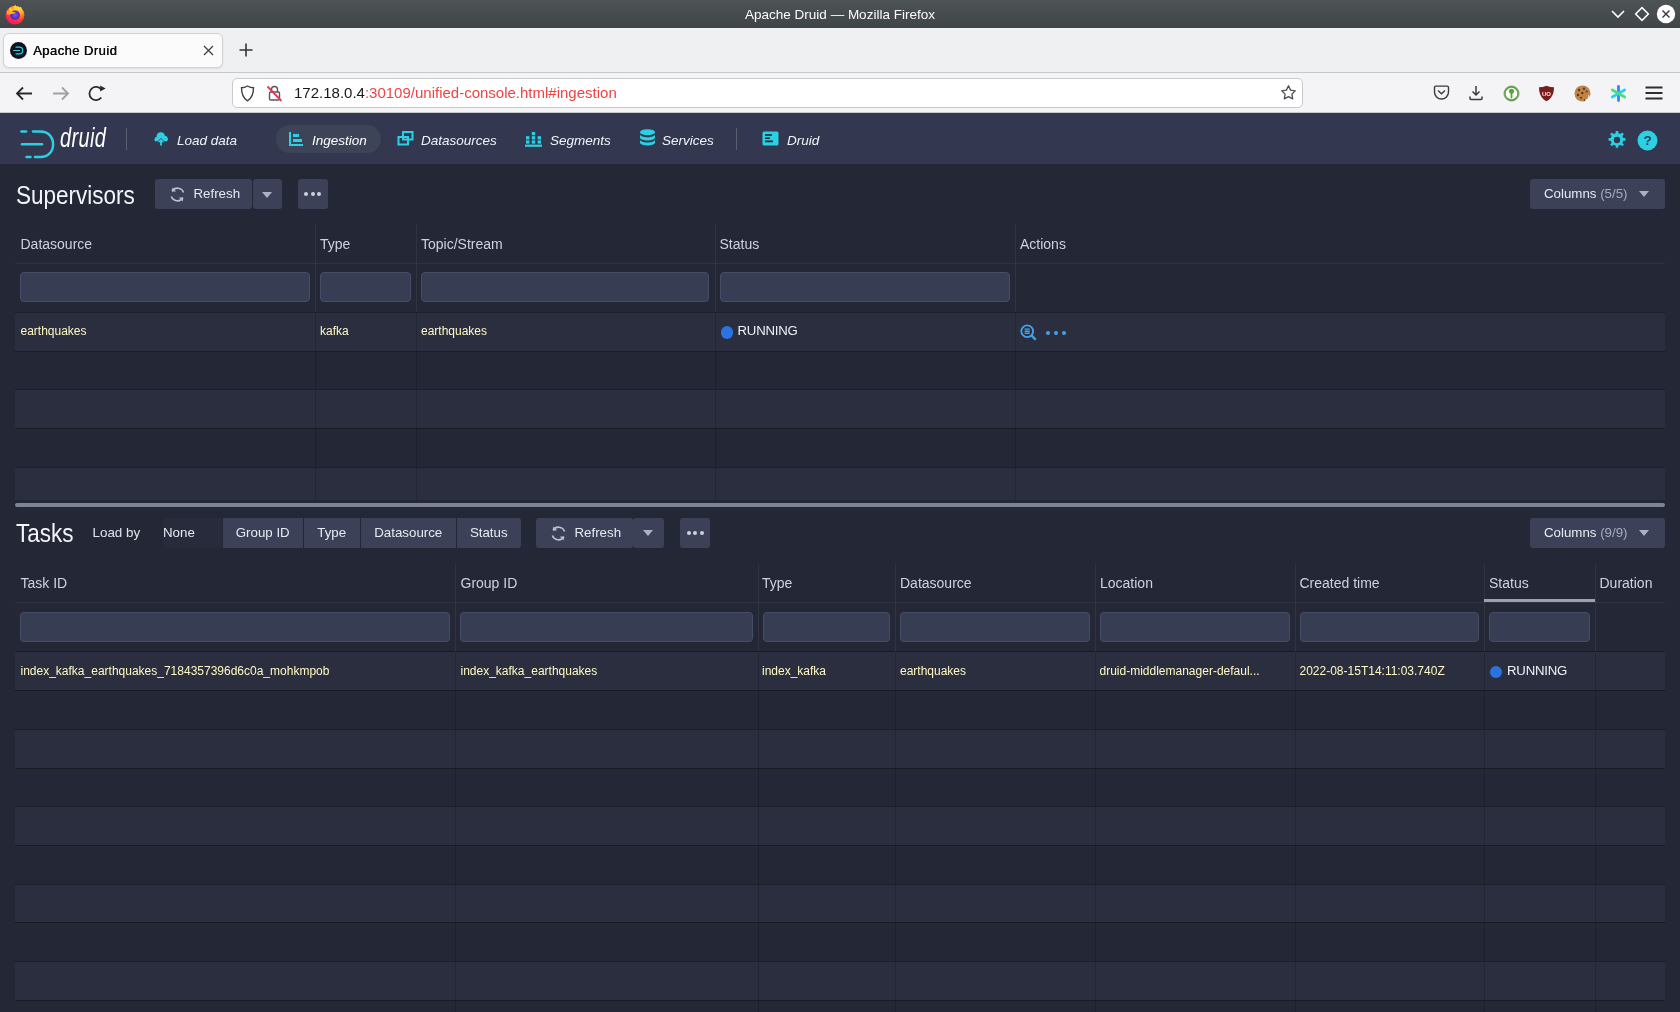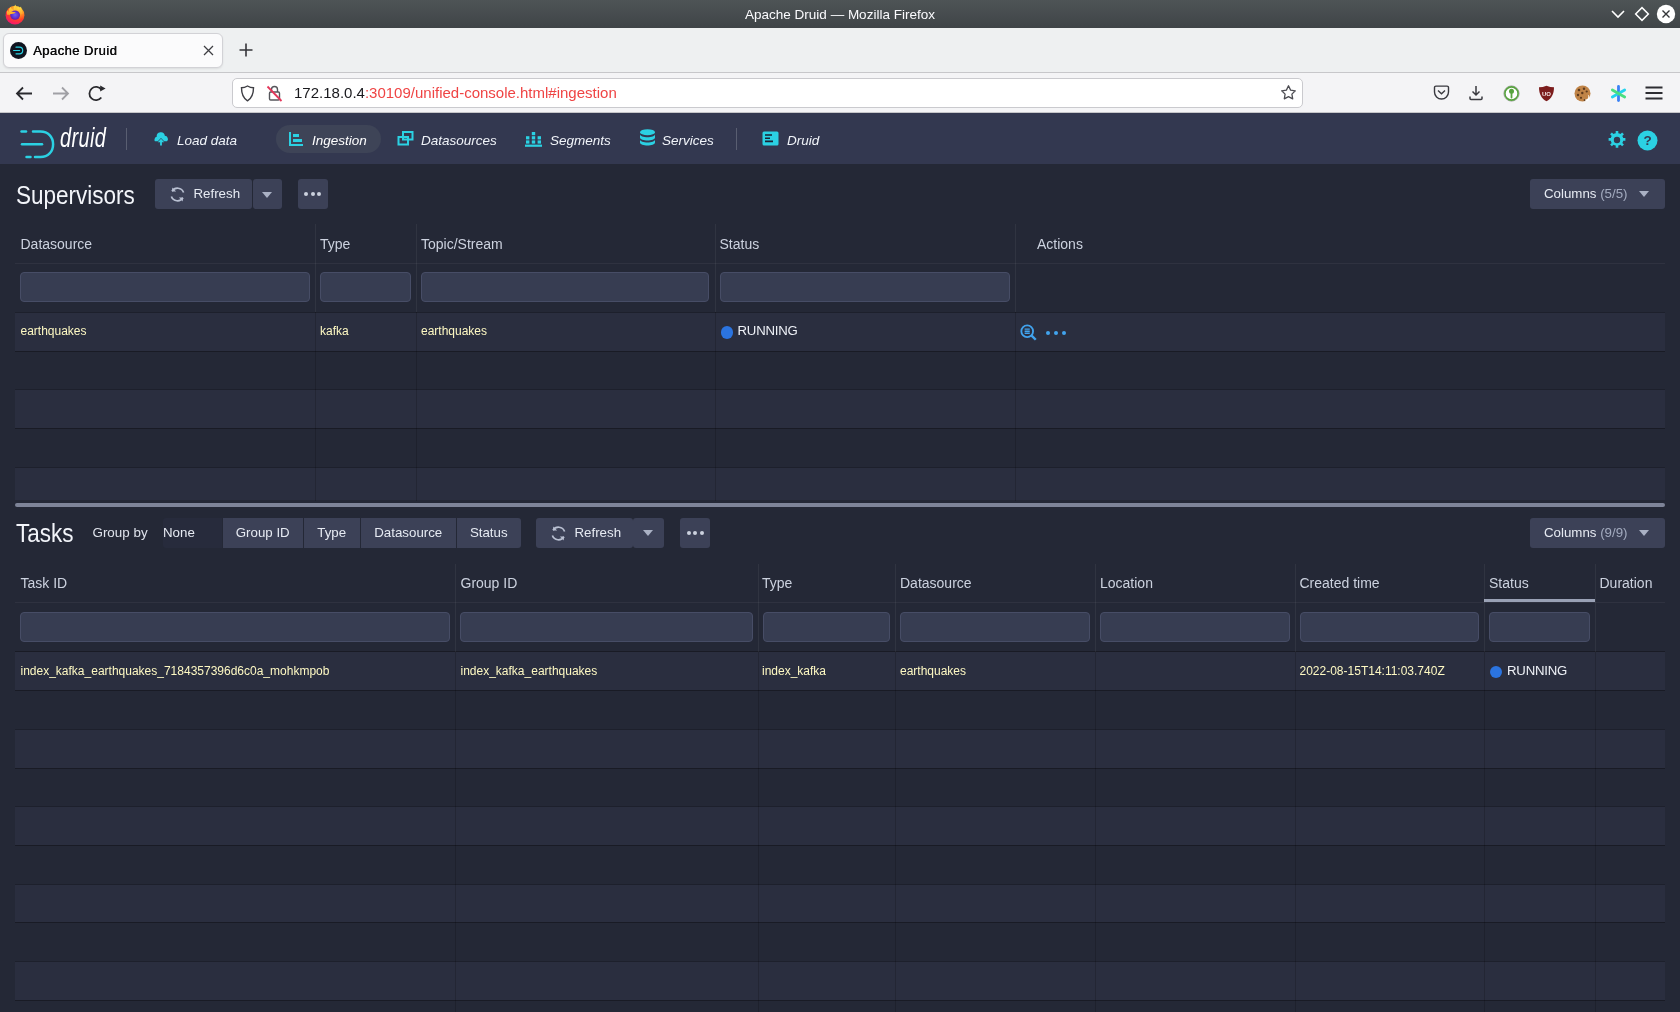--- a/index.html
+++ b/index.html
@@ -272,21 +272,21 @@
       <i></i>
     </div>
     <div class="abs btn" style="left:1529.5px; top:65.5px; width:135.5px; height:30px;"></div>
     <div class="abs btn-text" style="left:1544px; top:65.5px; height:30px; line-height:30px;">Columns <span style="color:#a3abbf;">(5/5)</span></div>
     <div class="abs caret" style="left:1639px; top:78px;"></div>
 
     <div class="abs hdr" style="left:20.5px; top:123px;">Datasource</div>
     <div class="abs hdr" style="left:320px; top:123px;">Type</div>
     <div class="abs hdr" style="left:421px; top:123px;">Topic/Stream</div>
     <div class="abs hdr" style="left:719.5px; top:123px;">Status</div>
-    <div class="abs hdr" style="left:1020px; top:123px;margin-left:17px;">Actions</div>
+    <div class="abs hdr" style="left:1020px; top:123px;">Actions</div>
     <div class="abs input" style="left:20px; top:159px; width:289.5px; height:30px;"></div>
     <div class="abs input" style="left:319.5px; top:159px; width:91px; height:30px;"></div>
     <div class="abs input" style="left:421px; top:159px; width:288px; height:30px;"></div>
     <div class="abs input" style="left:719.5px; top:159px; width:290px; height:30px;"></div>
     <div class="abs lightrow" style="left:15px; top:199px; width:1650px; height:38.7px;"></div>
     <div class="abs lightrow" style="left:15px; top:276.4px; width:1650px; height:38.7px;"></div>
     <div class="abs lightrow" style="left:15px; top:353.8px; width:1650px; height:33.7px;"></div>
     <div class="abs cell" style="left:20.5px; top:199px; height:38.7px; line-height:38.7px;">earthquakes</div>
     <div class="abs cell" style="left:320px; top:199px; height:38.7px; line-height:38.7px;">kafka</div>
     <div class="abs cell" style="left:421px; top:199px; height:38.7px; line-height:38.7px;">earthquakes</div>
@@ -312,21 +312,21 @@
     <div class="abs colhdr" style="left:714.5px; top:111px; height:88px;"></div>
     <div class="abs colhdr" style="left:1015px; top:111px; height:88px;"></div>
     <div class="abs colline" style="left:314.5px; top:199px; height:188.5px;"></div>
     <div class="abs colline" style="left:416px; top:199px; height:188.5px;"></div>
     <div class="abs colline" style="left:714.5px; top:199px; height:188.5px;"></div>
     <div class="abs colline" style="left:1015px; top:199px; height:188.5px;"></div>
     <div class="abs hdrline" style="left:15px; top:149.5px; width:1650px;"></div>
     <div class="abs" style="left:15px; top:390px; width:1650px; height:3.5px; background:#7e8498; border-radius:2px;"></div>
 
     <div class="abs view-title" style="left:15.5px; top:406px;">Tasks</div>
-    <div class="abs" style="left:92.5px; top:404.5px; height:30.5px; line-height:30.5px; font-size:13.4px; color:#dfe3ec;">Group by</div>
+    <div class="abs" style="left:92.5px; top:404.5px; height:30.5px; line-height:30.5px; font-size:13.4px; color:#dfe3ec;">Load by</div>
     <div class="abs btn" style="left:163px; top:404.5px; width:58.5px; height:30.5px; background:#272b3c; border-radius:3px 0 0 3px;"></div>
     <div class="abs btn" style="left:222.5px; top:404.5px; width:80.5px; height:30.5px; border-radius:0;"></div>
     <div class="abs btn" style="left:304px; top:404.5px; width:55.5px; height:30.5px; border-radius:0;"></div>
     <div class="abs btn" style="left:360.5px; top:404.5px; width:95.5px; height:30.5px; border-radius:0;"></div>
     <div class="abs btn" style="left:457px; top:404.5px; width:63.5px; height:30.5px; border-radius:0 3px 3px 0;"></div>
     <div class="abs btn-text" style="left:163px; top:404.5px; width:58.5px; height:30.5px; line-height:30.5px; text-align:left;">None</div>
     <div class="abs btn-text" style="left:222.5px; top:404.5px; width:80.5px; height:30.5px; line-height:30.5px; text-align:center;">Group ID</div>
     <div class="abs btn-text" style="left:304px; top:404.5px; width:55.5px; height:30.5px; line-height:30.5px; text-align:center;">Type</div>
     <div class="abs btn-text" style="left:360.5px; top:404.5px; width:95.5px; height:30.5px; line-height:30.5px; text-align:center;">Datasource</div>
     <div class="abs btn-text" style="left:457px; top:404.5px; width:63.5px; height:30.5px; line-height:30.5px; text-align:center;">Status</div>
@@ -370,20 +370,21 @@
     <div class="abs input" style="left:1489px; top:499px; width:100.5px; height:30px;"></div>
     <div class="abs lightrow" style="left:15px; top:538.5px; width:1650px; height:38.7px;"></div>
     <div class="abs lightrow" style="left:15px; top:615.9px; width:1650px; height:38.7px;"></div>
     <div class="abs lightrow" style="left:15px; top:693.3px; width:1650px; height:38.7px;"></div>
     <div class="abs lightrow" style="left:15px; top:770.7px; width:1650px; height:38.7px;"></div>
     <div class="abs lightrow" style="left:15px; top:848.1px; width:1650px; height:38.7px;"></div>
     <div class="abs cell" style="left:20.5px; top:538.5px; height:38.7px; line-height:38.7px;">index_kafka_earthquakes_7184357396d6c0a_mohkmpob</div>
     <div class="abs cell" style="left:460.5px; top:538.5px; height:38.7px; line-height:38.7px;">index_kafka_earthquakes</div>
     <div class="abs cell" style="left:762px; top:538.5px; height:38.7px; line-height:38.7px;">index_kafka</div>
     <div class="abs cell" style="left:900px; top:538.5px; height:38.7px; line-height:38.7px;">earthquakes</div>
+    <div class="abs cell" style="left:1099.5px; top:538.5px; height:38.7px; line-height:38.7px;">druid-middlemanager-defaul...</div>
     <div class="abs cell" style="left:1299.5px; top:538.5px; height:38.7px; line-height:38.7px;">2022-08-15T14:11:03.740Z</div>
     <div class="abs dot" style="left:1489.5px; top:552.5px;"></div>
     <div class="abs cell run" style="left:1507px; top:538.5px; height:38.7px; line-height:38.7px; color:#eef1f7;">RUNNING</div>
     <div class="abs rowline" style="left:15px; top:538px; width:1650px;"></div>
     <div class="abs rowline" style="left:15px; top:577.2px; width:1650px;"></div>
     <div class="abs rowline" style="left:15px; top:615.9px; width:1650px;"></div>
     <div class="abs rowline" style="left:15px; top:654.6px; width:1650px;"></div>
     <div class="abs rowline" style="left:15px; top:693.3px; width:1650px;"></div>
     <div class="abs rowline" style="left:15px; top:732px; width:1650px;"></div>
     <div class="abs rowline" style="left:15px; top:770.7px; width:1650px;"></div>

